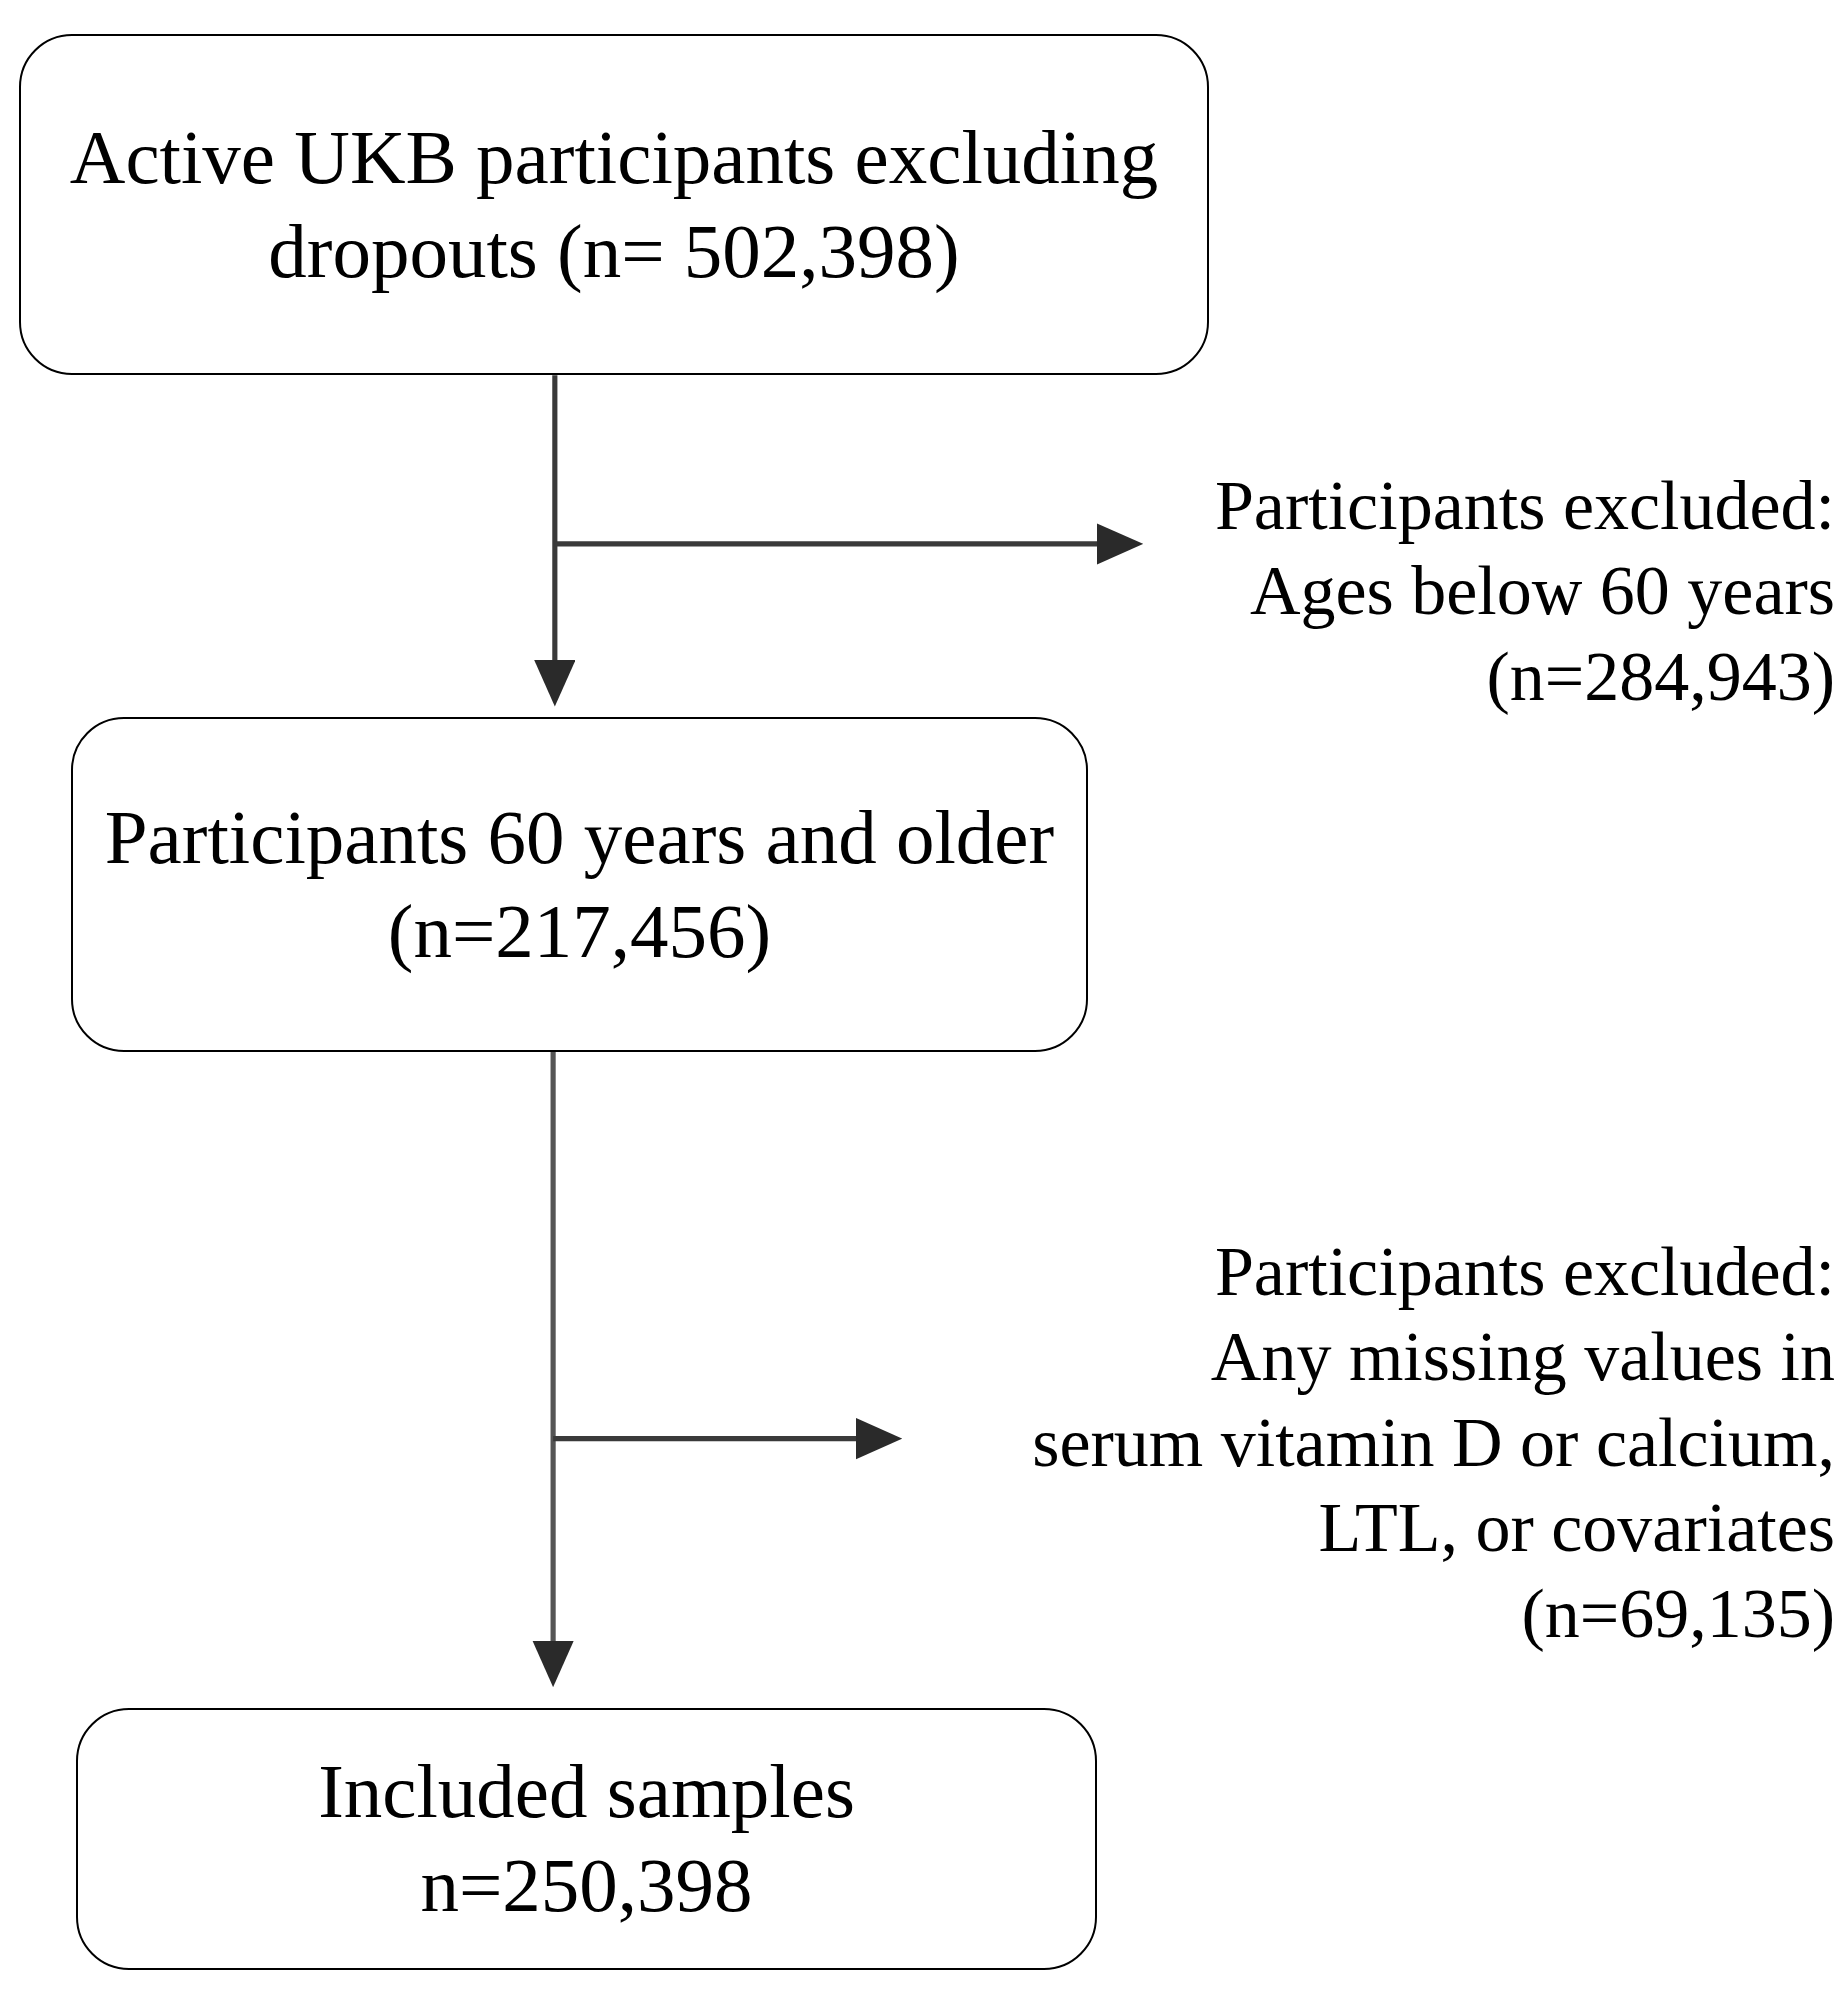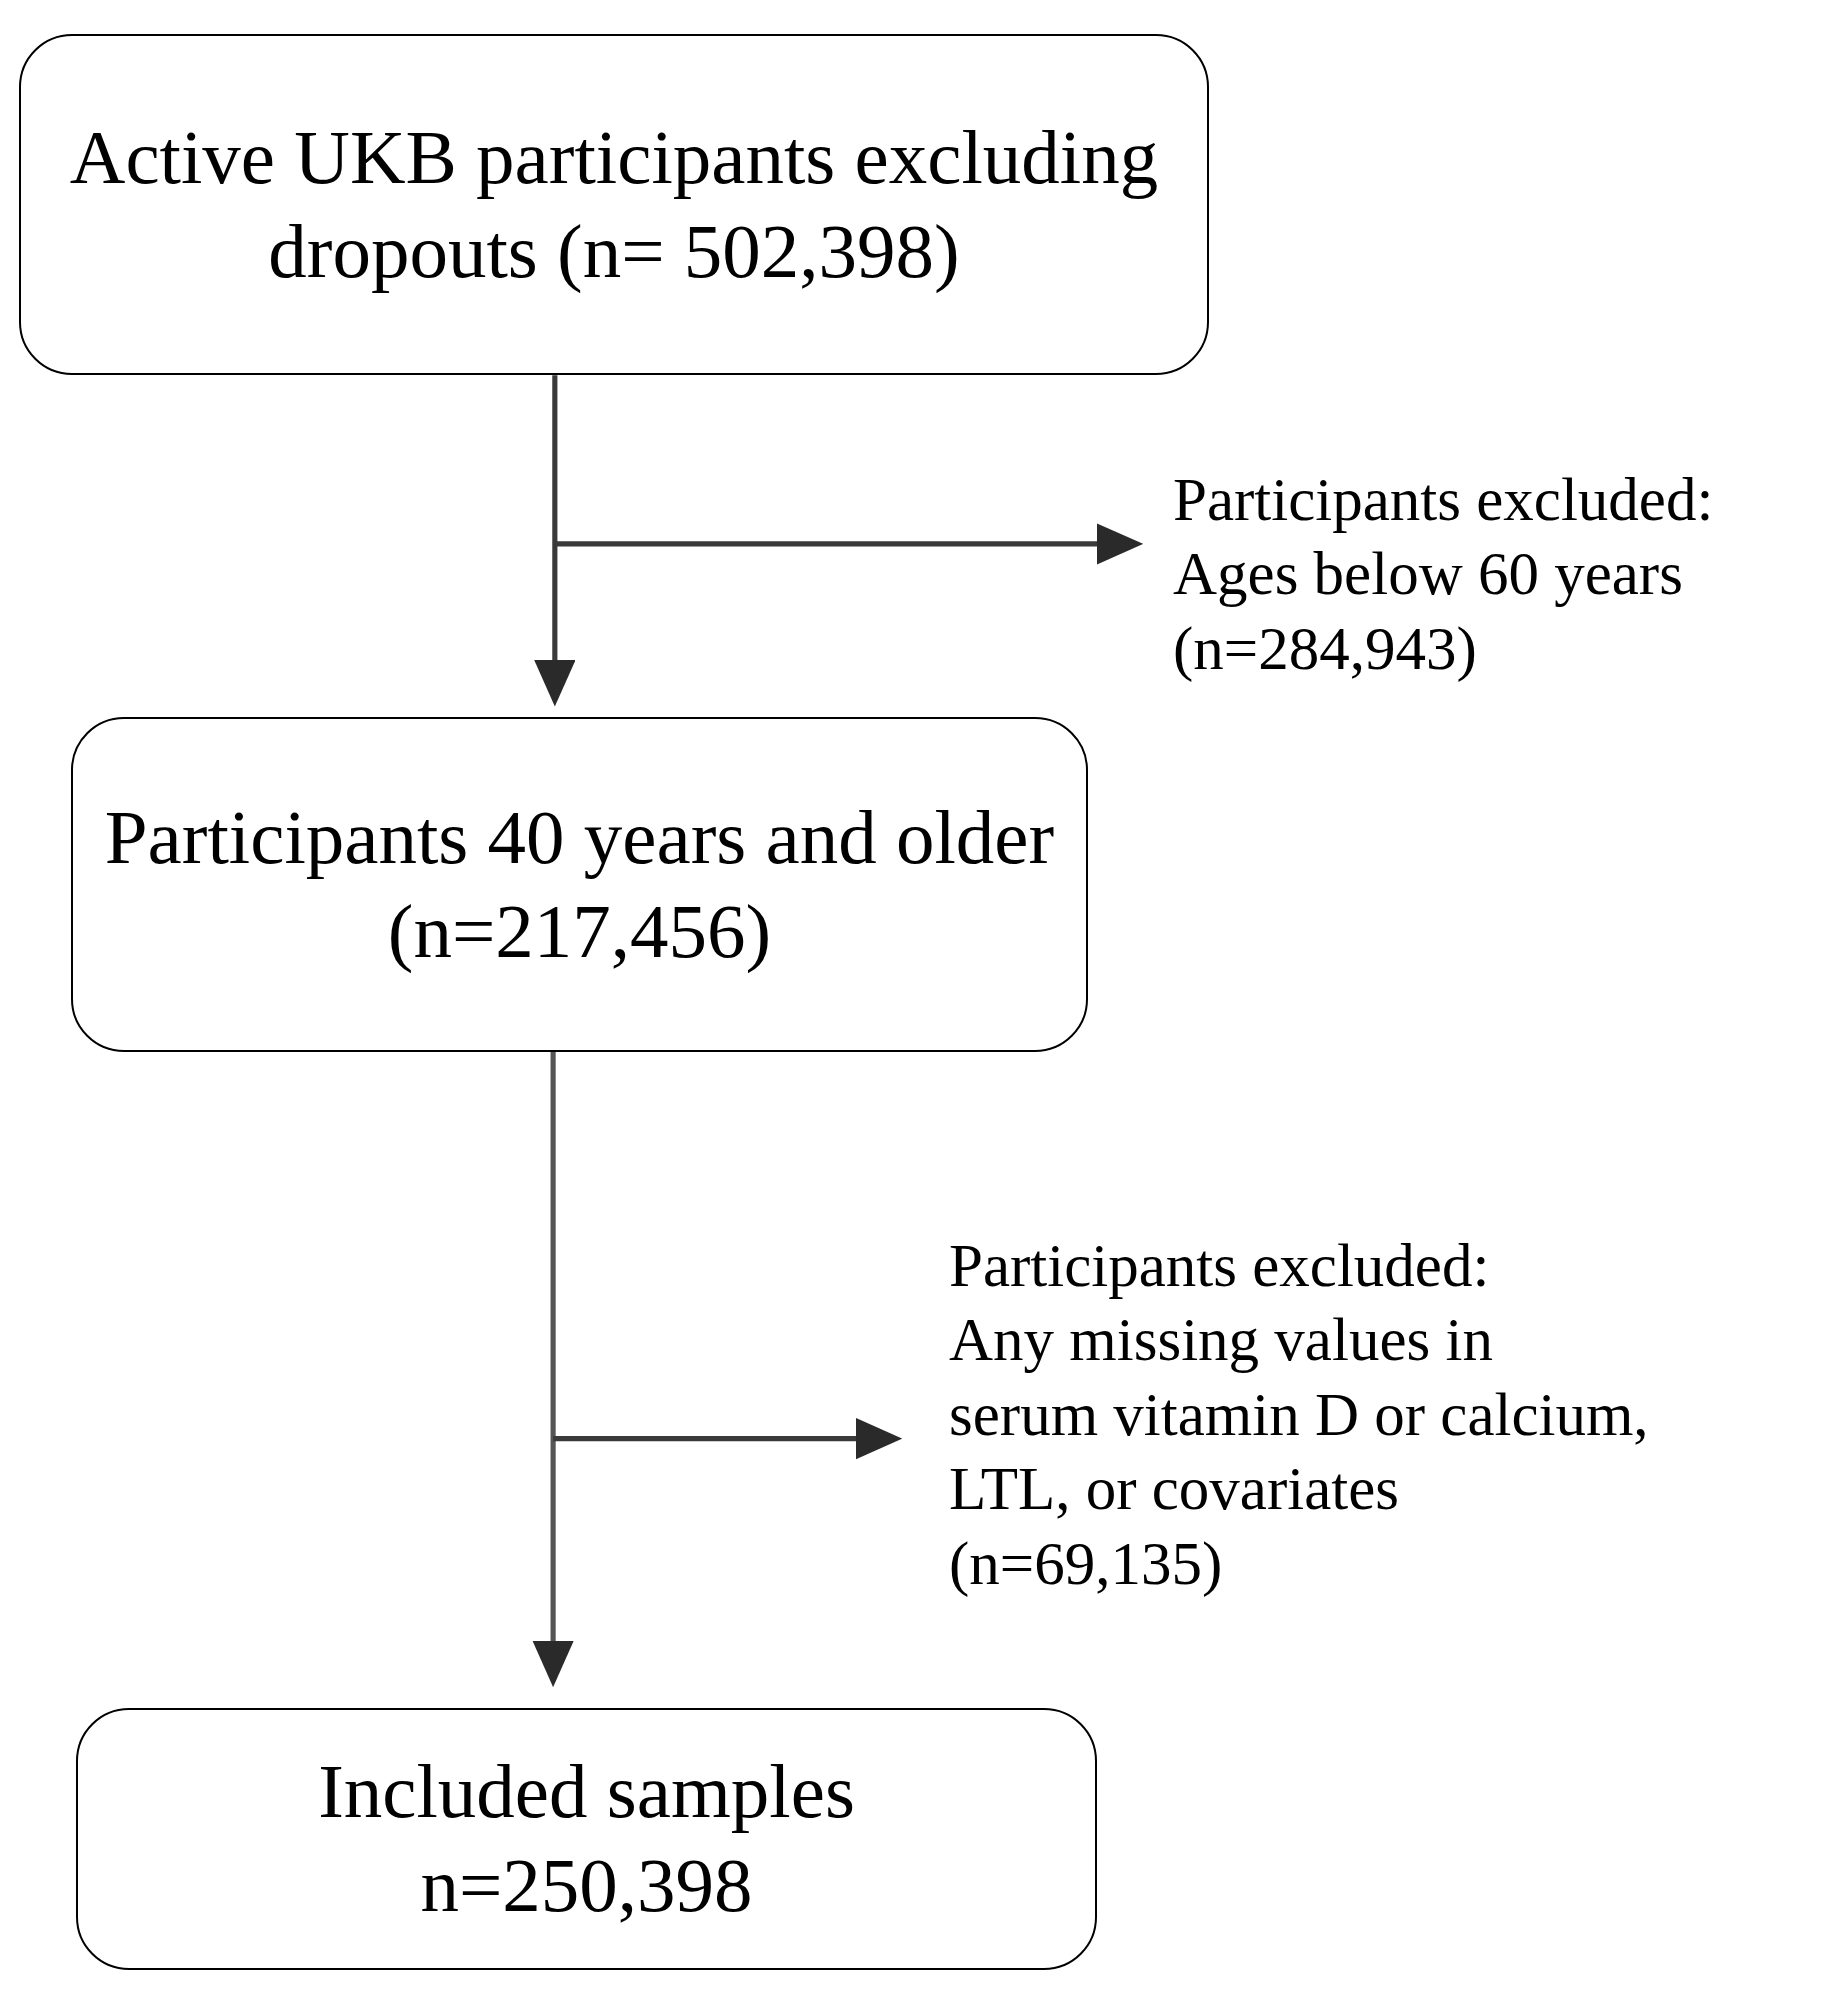--- a/index.html
+++ b/index.html
@@ -31,24 +31,24 @@
   }
   .box-text {
     font-size: 77px;
     line-height: 1.22;
     letter-spacing: 0px;
     white-space: pre-line;
     padding: 0 22.4px;
   }
   .side-note {
     position: absolute;
-    font-size: 61px;
+    font-size: 70px;
     line-height: 1.22;
     white-space: pre-line;
-    text-align: left;
+    text-align: right;
   }
   svg.connectors {
     position: absolute;
     left: 0;
     top: 0;
     width: 1840px;
     height: 1998px;
     pointer-events: none;
   }
 
@@ -80,21 +80,21 @@
 
     <line x1="643" y1="1672" x2="1040" y2="1672" stroke="#3a3a3a" stroke-width="6" marker-end="url(#arrowhead)"></line>
   </svg>
 
   <div id="box-cohort" class="flow-box">
     <div class="box-text">Active UKB participants excluding
 dropouts (n= 502,398)</div>
   </div>
 
   <div id="box-aged" class="flow-box">
-    <div class="box-text">Participants 40 years and older
+    <div class="box-text">Participants 60 years and older
 (n=217,456)</div>
   </div>
 
   <div id="box-included" class="flow-box">
     <div class="box-text">Included samples
 n=250,398</div>
   </div>
 
   <div id="note-age" class="side-note">Participants excluded:
 Ages below 60 years

